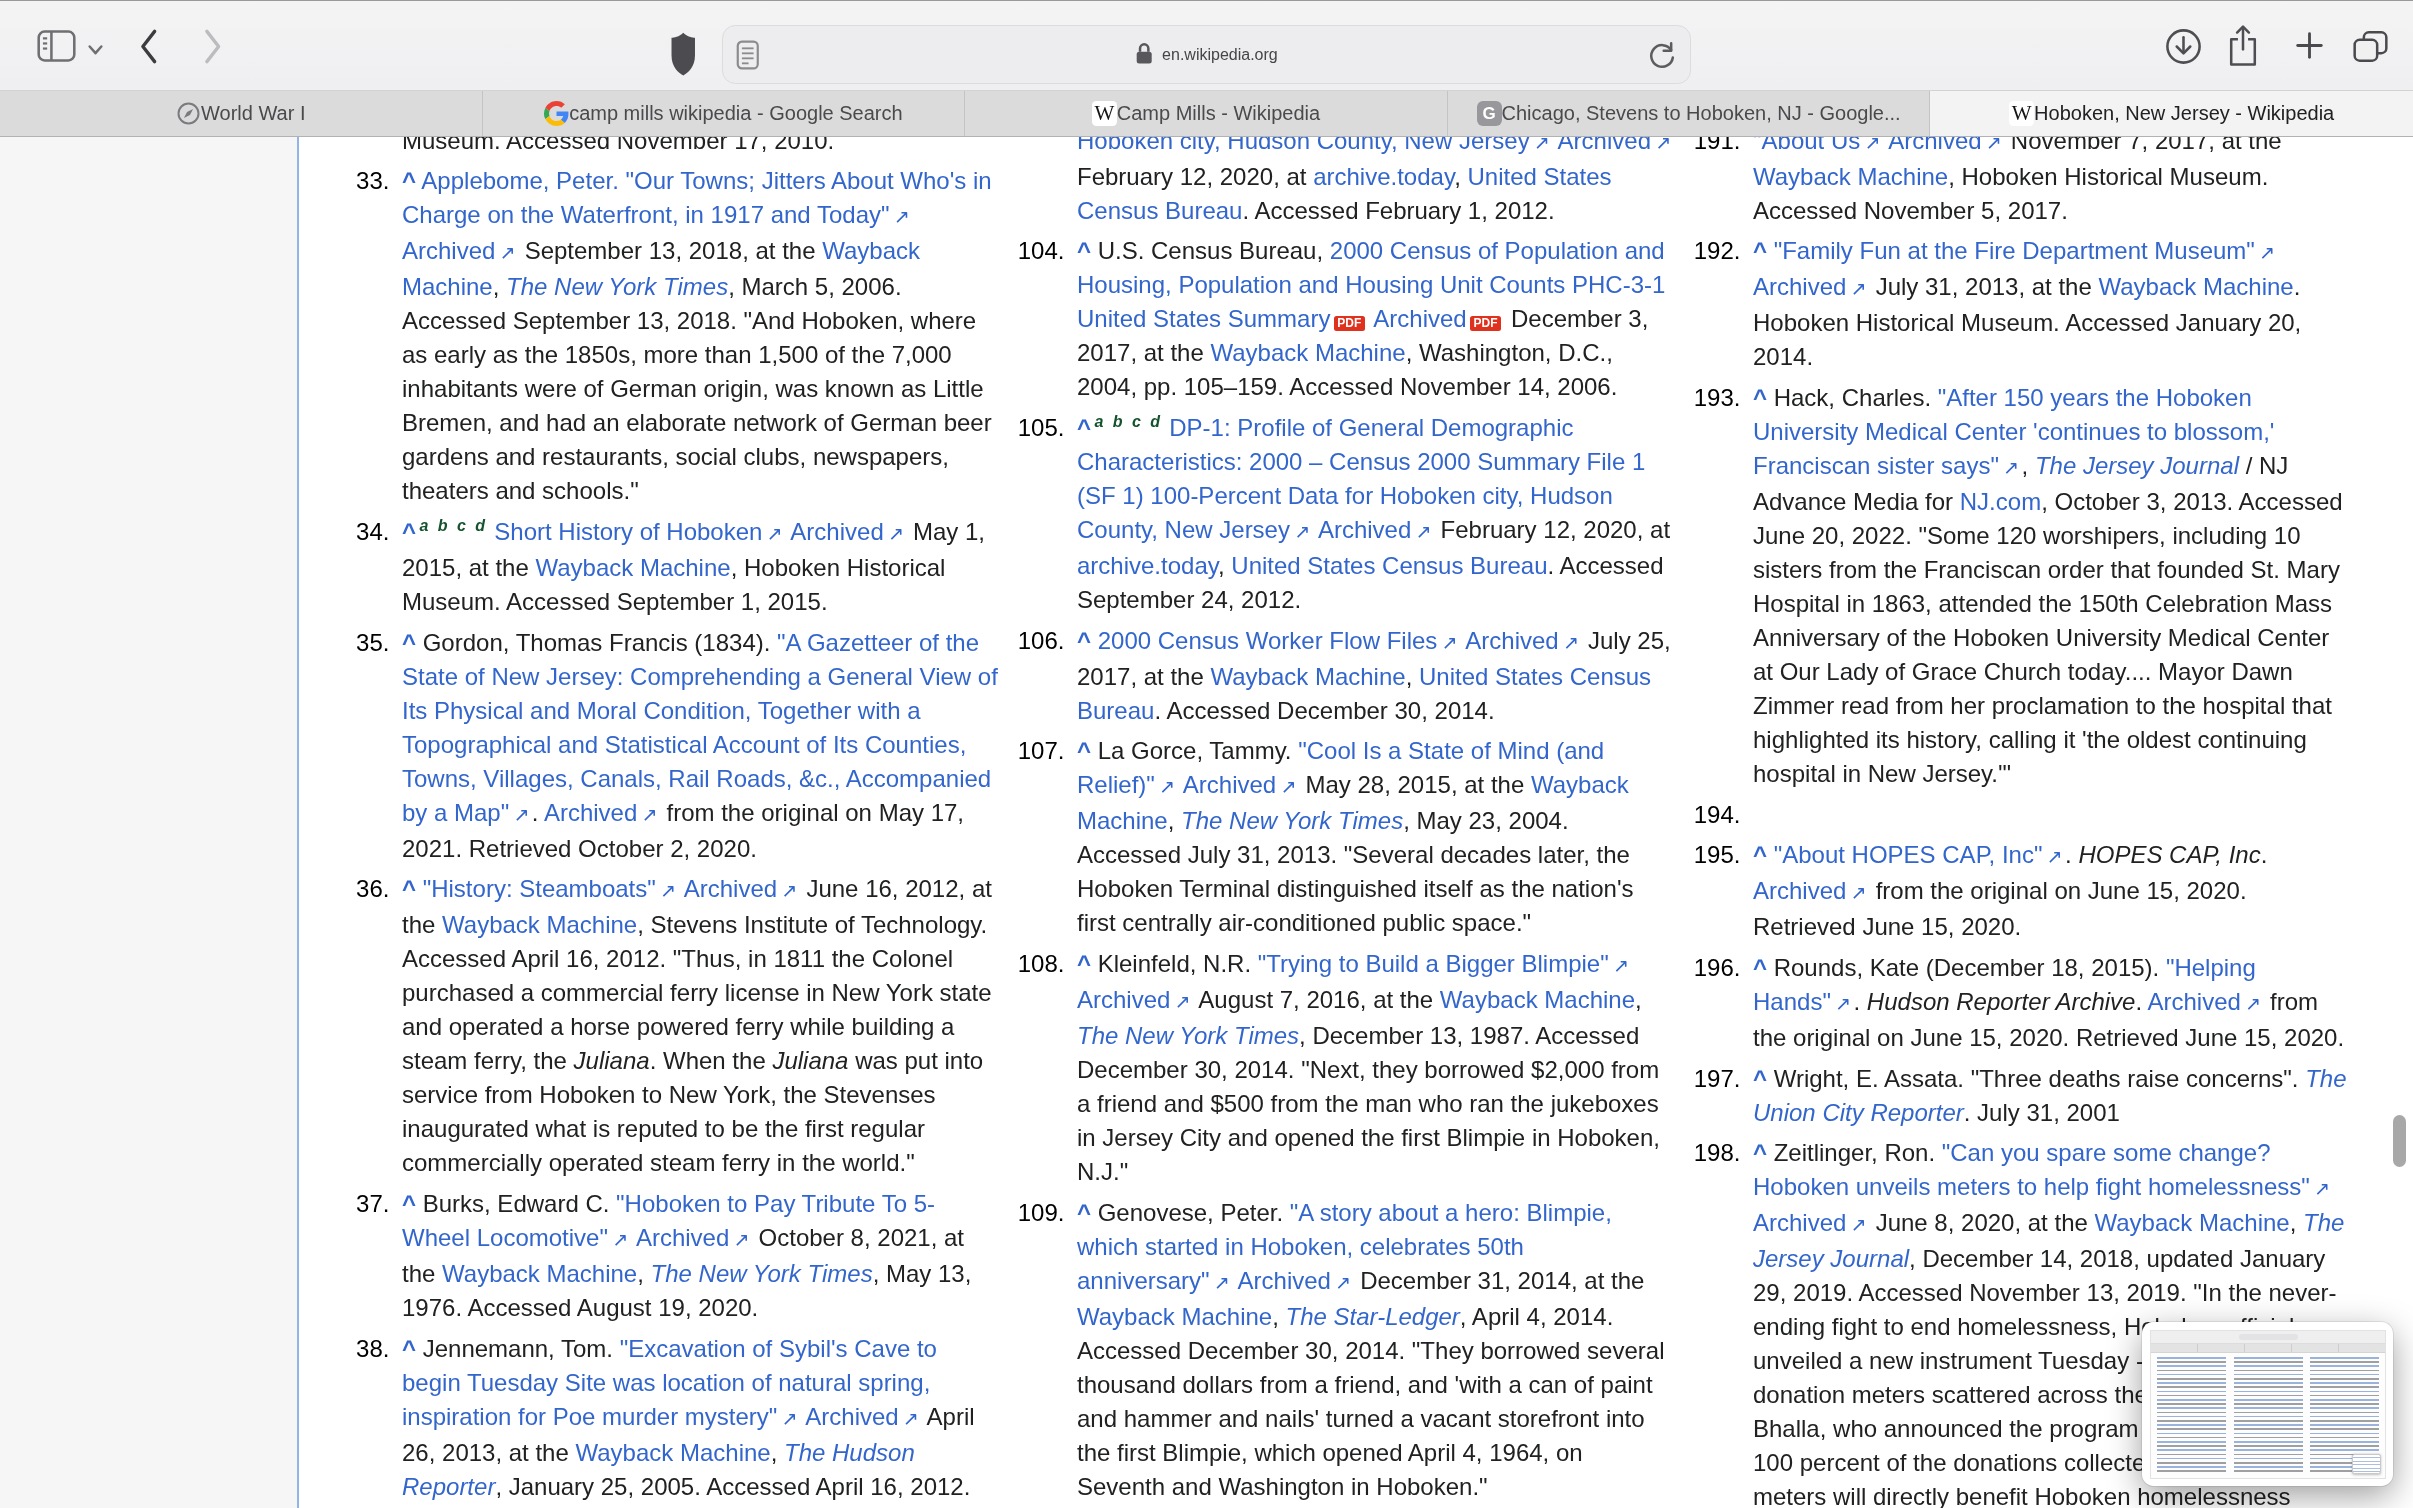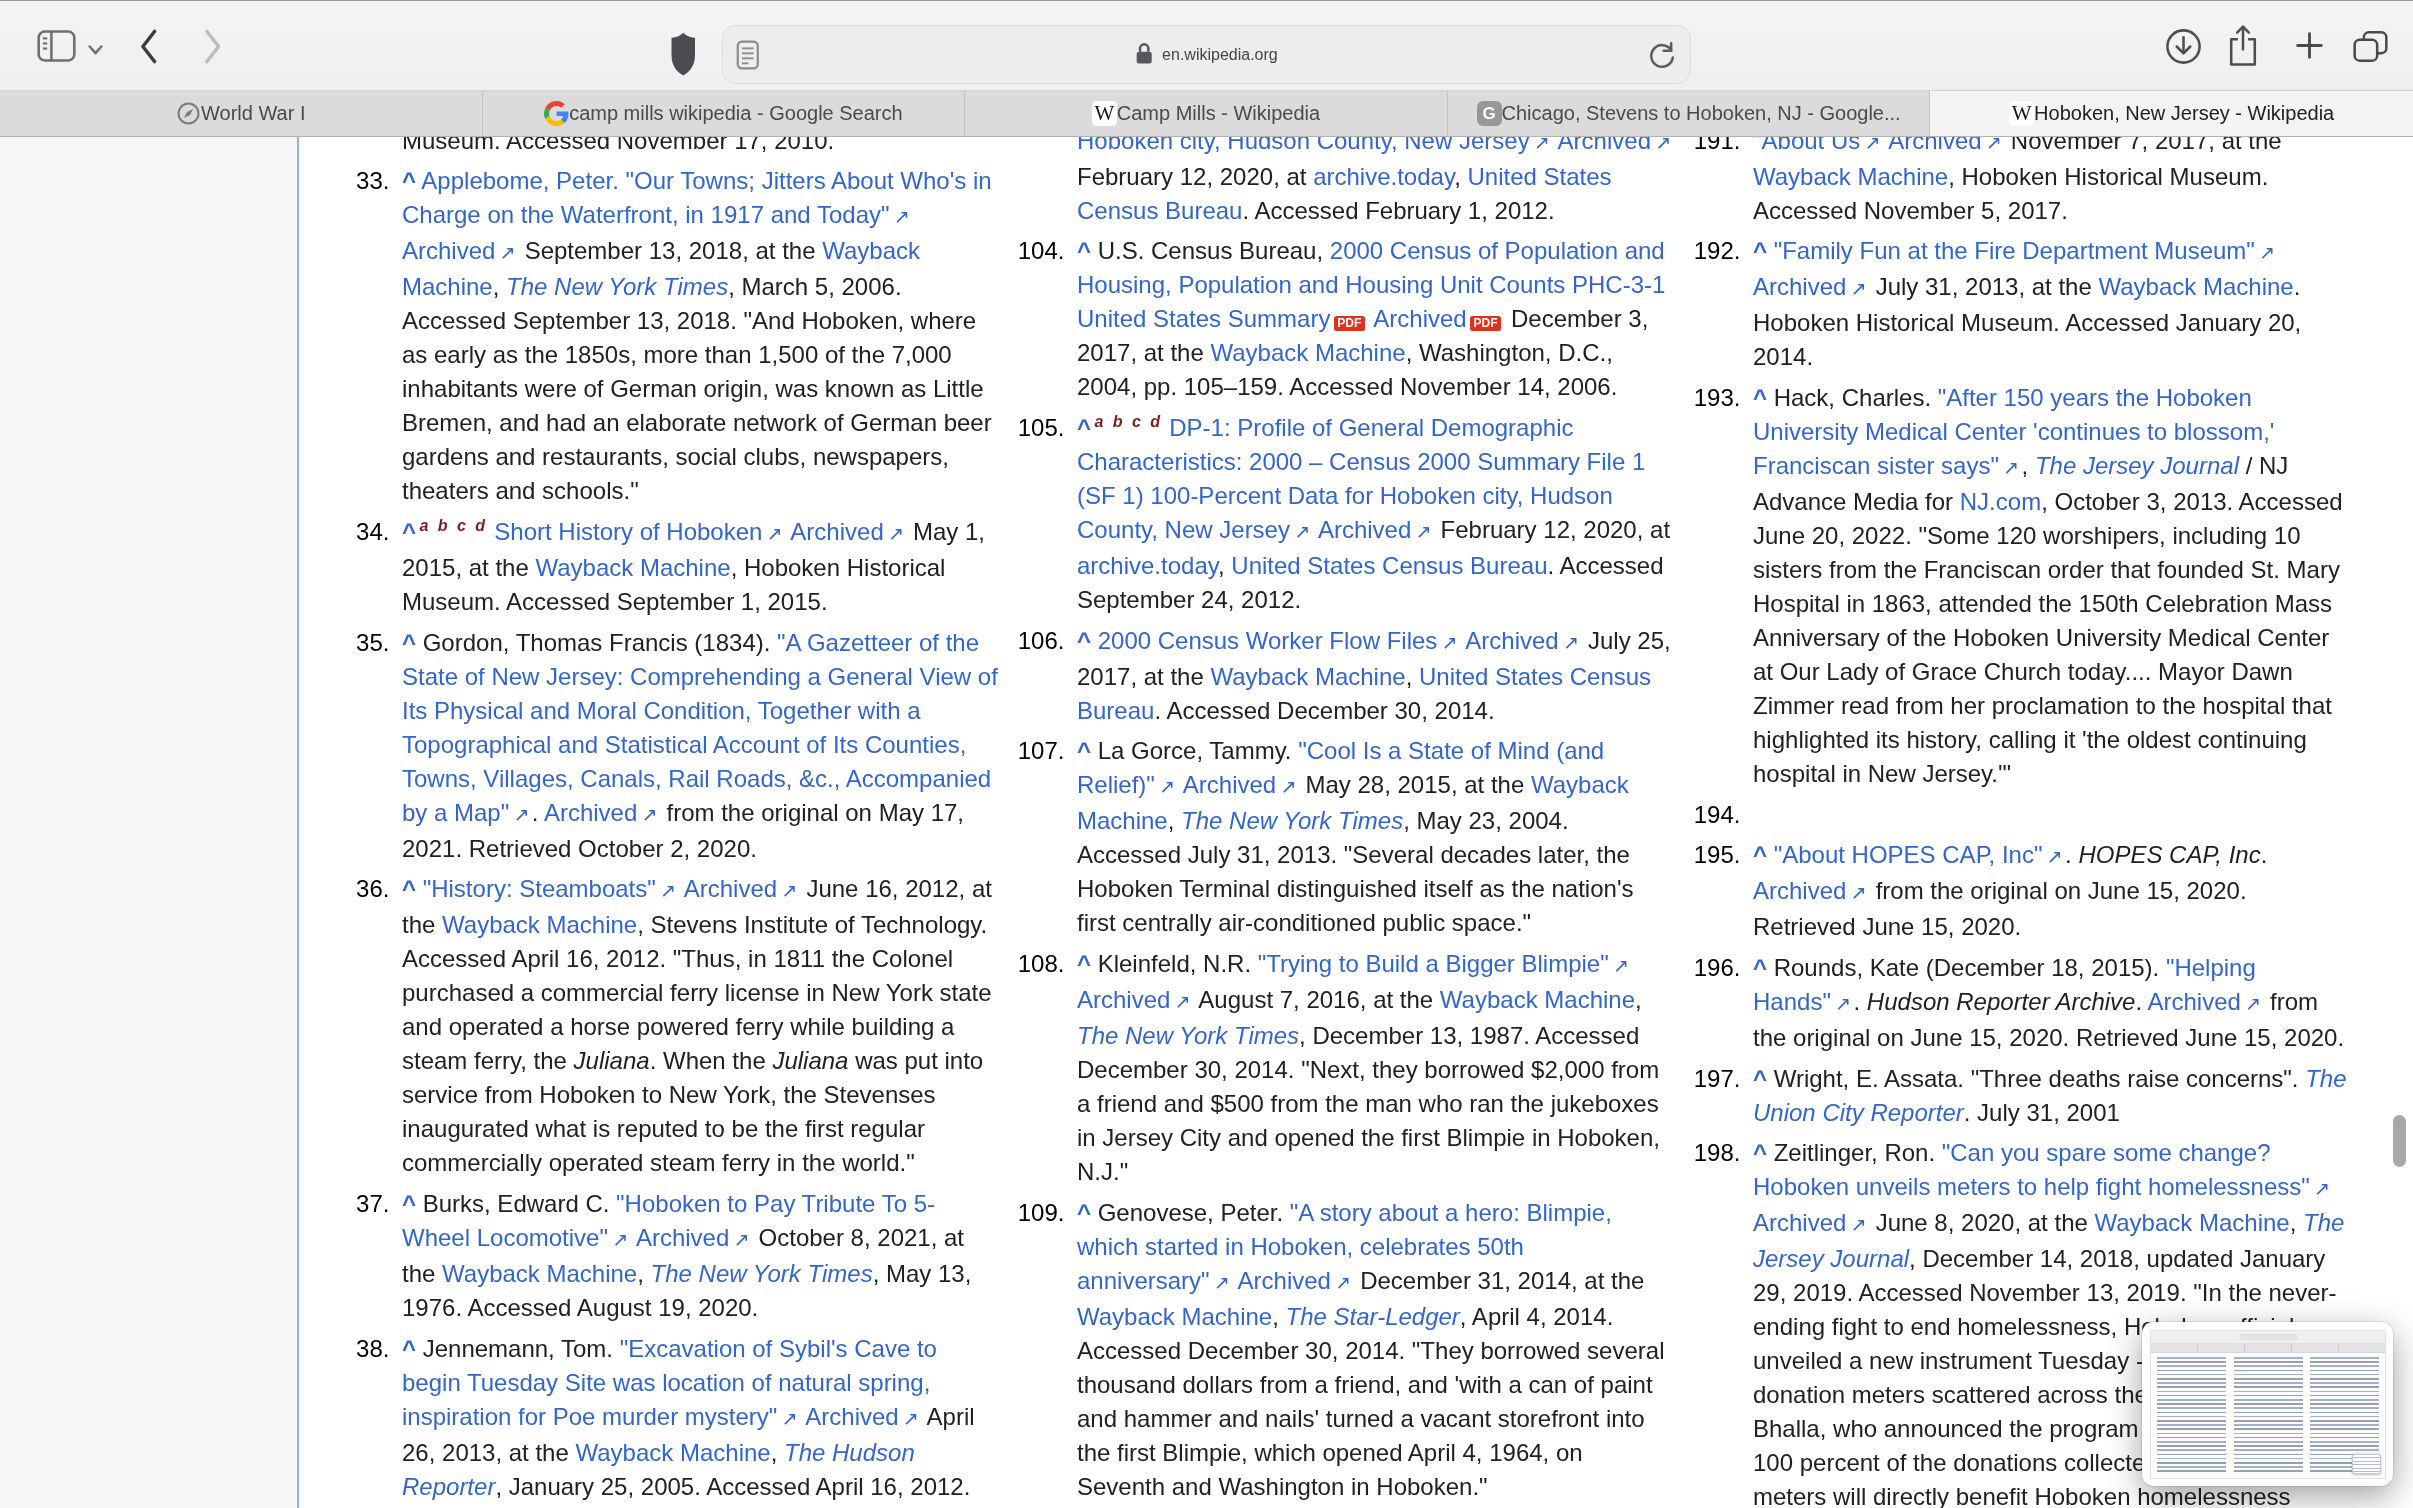--- a/index.html
+++ b/index.html
@@ -36,21 +36,21 @@
   #blue-divider{position:absolute;left:297px;top:0;width:1.7px;height:100%;background:#93b4e6;}
   .col{position:absolute;top:0;width:691px;overflow:hidden;height:1372px;}
   #col0{left:310px;} #col1{left:985px;} #col2{left:1661px;}
   .colinner{margin-top:-13.4px;}
   .ref{display:flex;margin:0 0 6.7px 0;font-size:24px;line-height:34px;color:#202122;}
   .num{flex:0 0 92px;text-align:right;padding-right:12.6px;box-sizing:border-box;color:#000000;}
   .txt{flex:1;min-width:0;}
   .lnk{color:#3366cc;}
   .it{font-style:italic;}
   .caret{color:#3366cc;font-weight:bold;}
-  .sup{color:#7f1d1d;font-style:italic;font-weight:bold;font-size:16px;vertical-align:super;
+  .sup{color:#14532d;font-style:italic;font-weight:bold;font-size:16px;vertical-align:super;
        letter-spacing:2.5px;margin:0 6.7px 0 3.4px;line-height:0;}
   .ext{color:#3366cc;font-size:19px;margin:0 2.5px 0 4.2px;}
   .pdficon{display:inline-block;background:#e0301e;color:#fff;font-weight:bold;font-size:12px;
            border-radius:2.5px;padding:1.7px 3.4px;line-height:1;vertical-align:baseline;margin:0 3.4px;}
 
   
   #scroll-thumb{position:absolute;right:6.7px;top:1115px;width:13.4px;height:52px;border-radius:6.7px;
                 background:rgba(0,0,0,.34);z-index:50;}
 
   

